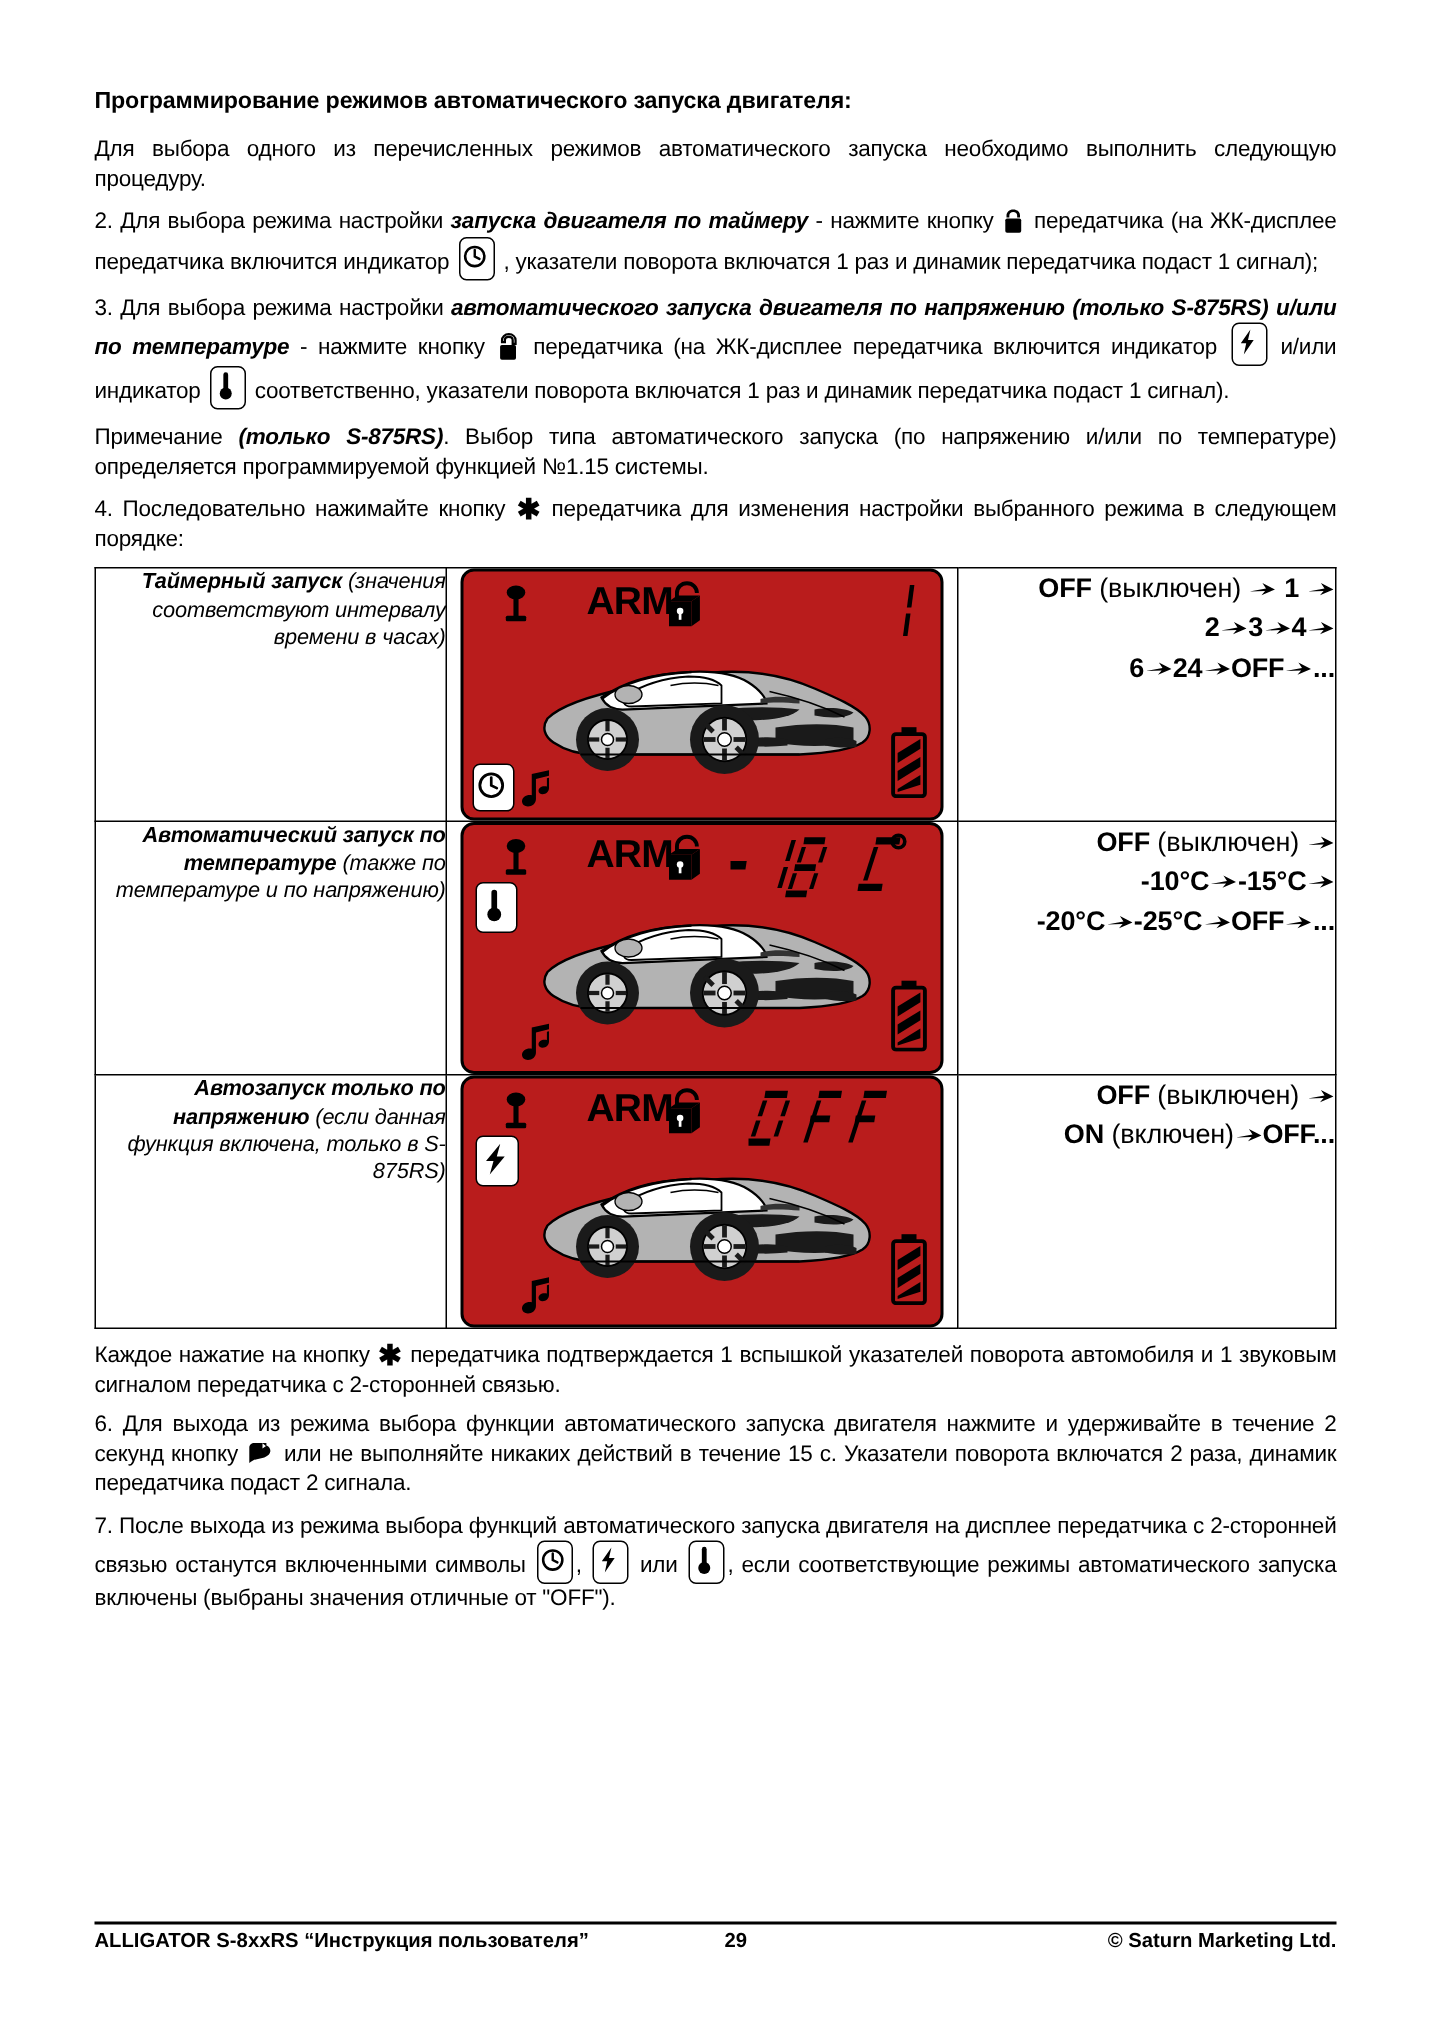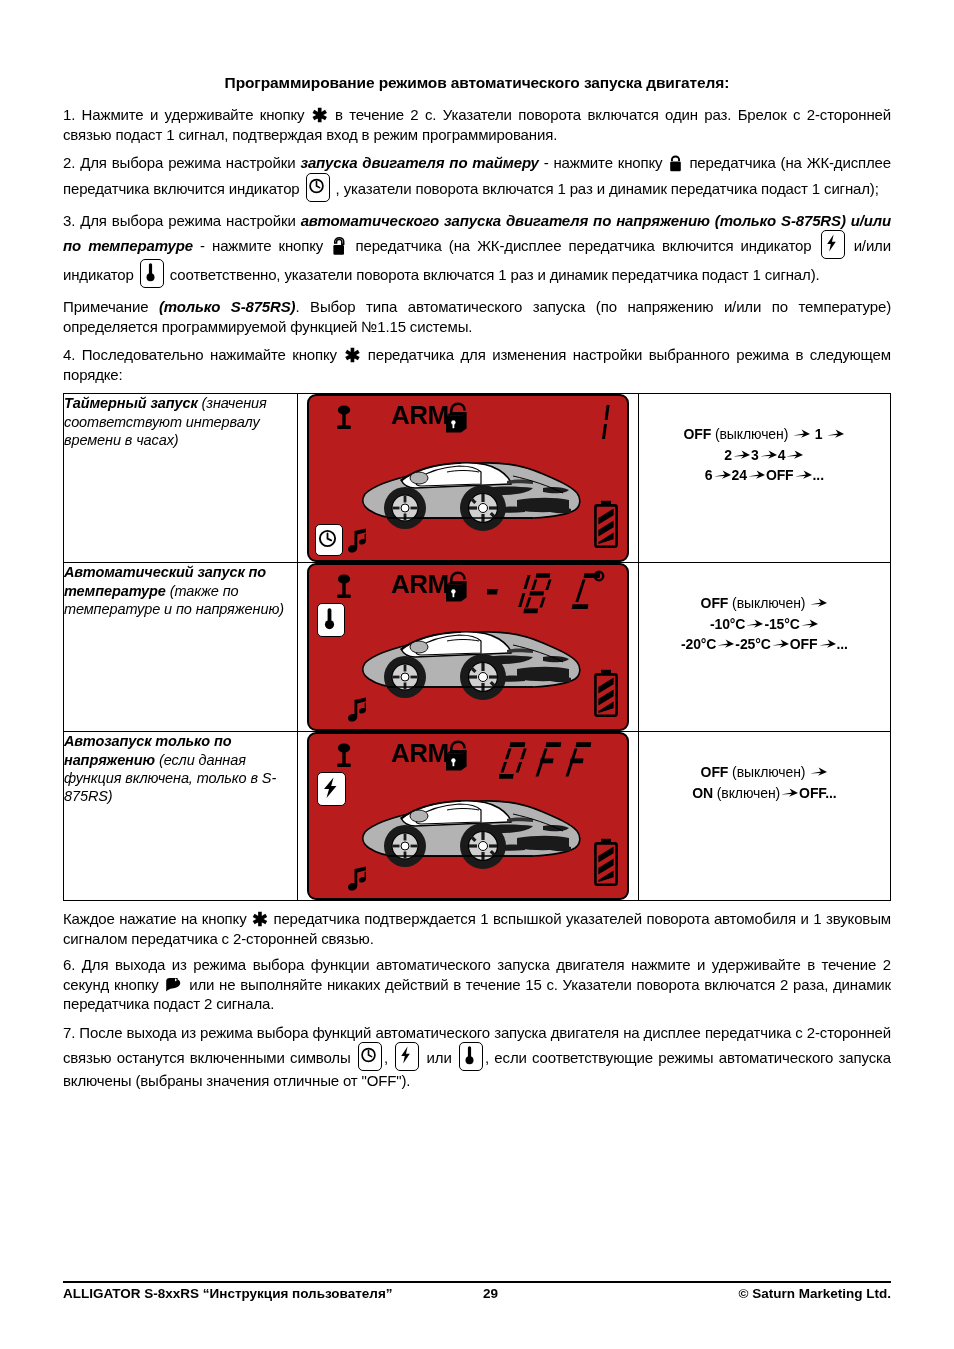--- a/index.html
+++ b/index.html
@@ -6,23 +6,22 @@
   body{
     width:954px;height:1349px;position:relative;
     font-family:"Liberation Sans",sans-serif;
     color:#000;
     -webkit-font-smoothing:antialiased;
   }
   .page{position:absolute;left:0;top:0;width:954px;height:1349px;}
   .content{position:absolute;left:63px;top:58px;width:828px;}
 
   h1.heading{
-    font-size:15.5px;font-weight:bold;margin:15px 0 13px 0;line-height:1.25;
+    font-size:15.5px;font-weight:bold;margin:0 0 13px 0;line-height:1.25;
     letter-spacing:-0.1px;
-    text-align:center;
   }
   p.para{
     font-size:15px;margin:0 0 9px 0;line-height:1.30;text-align:justify;
     letter-spacing:-0.15px;
   }
   p.para.tight{margin-bottom:7px;}
   .b{font-weight:normal;}
   .bi{font-weight:bold;font-style:italic;}
 
   
@@ -37,30 +36,30 @@
     border-radius:5px;vertical-align:-8px;margin:0 2px;position:relative;background:#fff;
   }
   .boxicon svg{position:absolute;left:0;top:0;}
 
   
   table.modes{
     border-collapse:collapse;width:828px;margin:6px 0 8px 0;
     table-layout:fixed;
   }
   table.modes td{
-    border:1.6px solid #000;vertical-align:top;padding:0;
+    border:1.6px solid #000;vertical-align:top;padding:0;text-align:right;
   }
   td.c-desc{width:232px;padding:9px 10px 6px 12px;}
   td.c-lcd{width:338px;padding:7px 6px 6px 6px;text-align:center;vertical-align:middle;}
   td.c-seq{width:250px;text-align:center;vertical-align:middle;padding:4px 6px;}
 
   .desc{font-size:14.5px;line-height:1.25;font-style:italic;letter-spacing:-0.1px;}
   .desc b{font-weight:bold;font-style:italic;}
 
-  .seq{font-size:14px;line-height:1.45;font-weight:bold;letter-spacing:-0.1px;margin-top:30px;}
+  .seq{font-size:18px;line-height:1.45;font-weight:bold;letter-spacing:-0.1px;}
   .seq .nb{font-weight:normal;}
   .arrow{display:inline-block;width:17px;height:10px;vertical-align:0px;margin:0 1px;}
 
   
   .lcd{
     width:322px;height:168px;border:2.2px solid #000;border-radius:9px;
     position:relative;margin:0 auto;background:#b91c1c;box-sizing:border-box;
   }
   .lcd .sat{position:absolute;left:24px;top:8px;}
   .lcd .armtxt{
@@ -86,26 +85,22 @@
 </style>
 </head>
 <body>
 
 <div class="page">
 
 <div class="content">
 
   <h1 class="heading">Программирование режимов автоматического запуска двигателя:</h1>
 
-
-  <p class="para">
-    <span>1. Нажмите и удерживайте кнопку</span>
-    <span class="ic ic-asterisk">✱</span>
-    <span>в течение 2 с. Указатели поворота включатся один раз. Брелок с 2-сторонней связью подаст 1 сигнал, подтверждая вход в режим программирования.</span>
-  </p>
+  <p class="para">Для выбора одного из перечисленных режимов автоматического запуска необходимо выполнить следующую процедуру.</p>
+
 
   <p class="para">
     <span>2. Для выбора режима настройки</span>
     <span class="bi">запуска двигателя по таймеру</span>
     <span>- нажмите кнопку</span>
     <span class="ic ic-lockbtn">
       <svg width="13" height="17" viewBox="0 0 13 17">
             <path d="M6.5 0.6 C9.2 0.6 11 2.4 11 4.6 L11 6 L9.1 6 L9.1 4.6 C9.1 3.3 8.1 2.4 6.5 2.4 C4.9 2.4 3.9 3.3 3.9 4.6 L3.9 6 L2 6 L2 4.6 C2 2.4 3.8 0.6 6.5 0.6 Z" fill="#000"></path>
             <rect x="1.2" y="6.6" width="10.6" height="9.6" rx="1.2" fill="#000"></rect>
           </svg>

